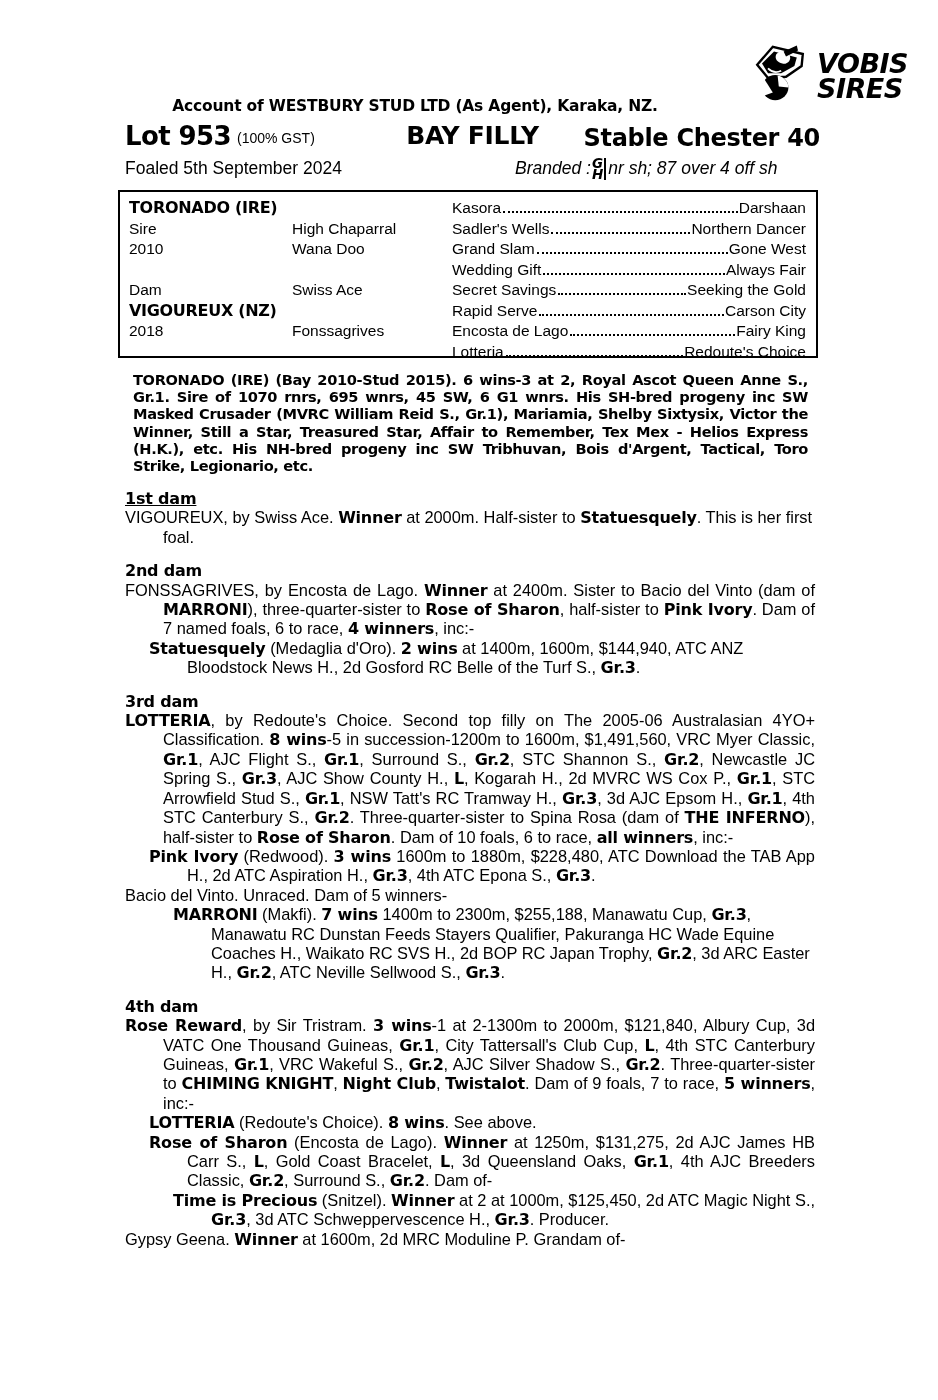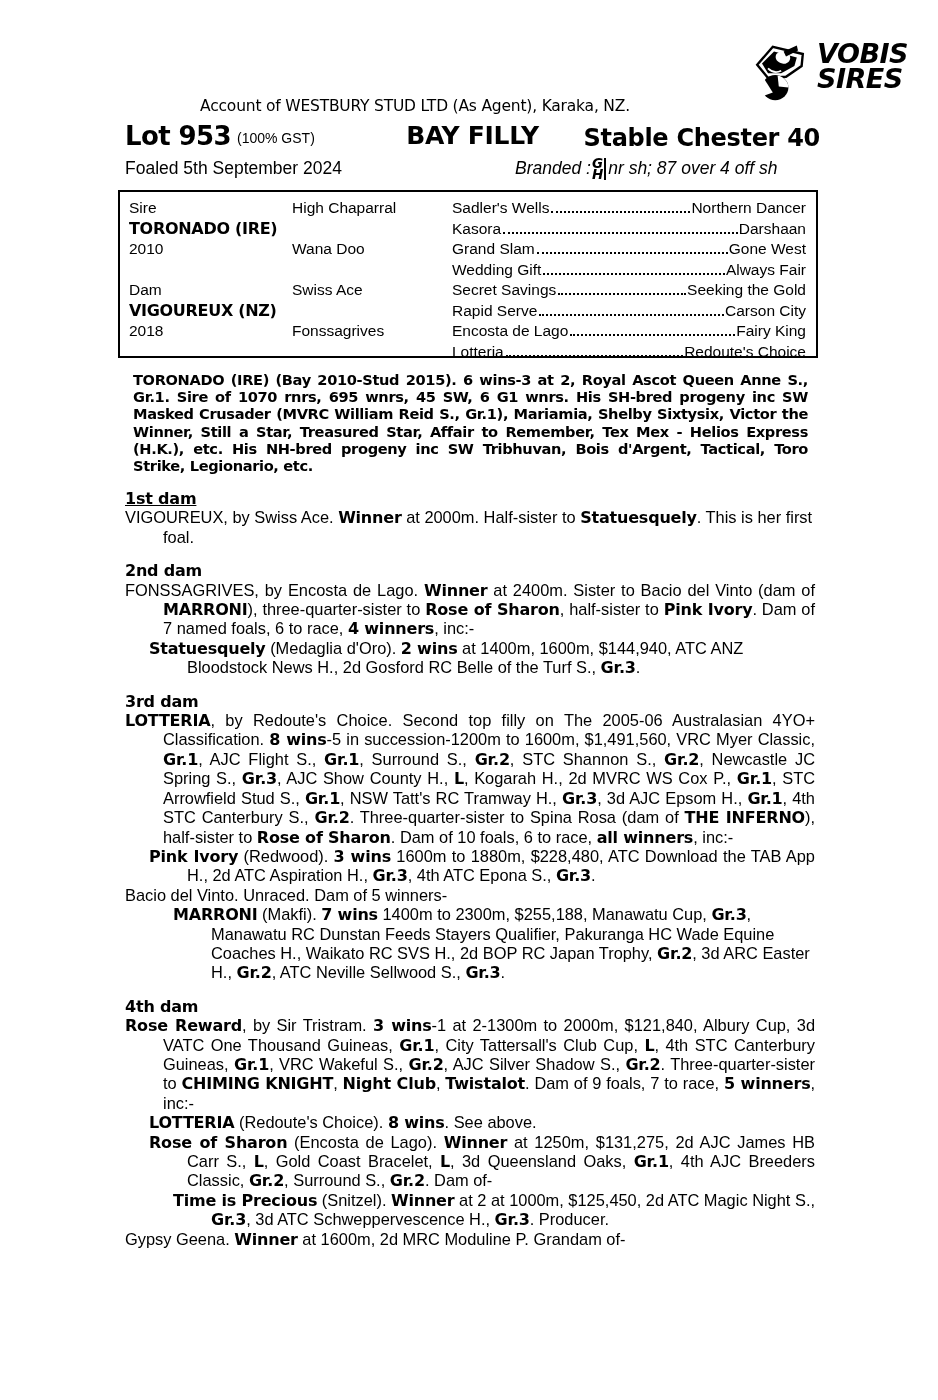--- a/index.html
+++ b/index.html
@@ -21,21 +21,21 @@
     height: 1400px;
     box-sizing: border-box;
   }
 
   
   .logo-block {
     position: absolute;
     right: 30px;
     top: 42px;
     display: flex;
-    align-items: flex-start;
+    align-items: flex-end;
     gap: 6px;
   }
   .logo-mark { width: 62px; height: 60px; display:block; }
   .logo-words {
     display: flex;
     flex-direction: column;
     line-height: 0.92;
   }
   .logo-words span {
     font-family: "DejaVu Sans", sans-serif;
@@ -46,21 +46,21 @@
   }
 
   
   .account-line {
     position: absolute;
     top: 97px;
     left: 0;
     width: 830px;
     text-align: center;
     font-family: "DejaVu Sans", sans-serif;
-    font-weight: normal;
+    font-weight: bold;
     font-size: 15.5px;
     letter-spacing: -0.2px;
   }
   .title-row {
     position: absolute;
     top: 121px;
     left: 125px;
     width: 695px;
     height: 30px;
   }
@@ -261,35 +261,35 @@
           <span>H</span>
         </span>
         <span class="brand-bar"></span>
       </span>
       <span>nr sh; 87 over 4 off sh</span>
     </span>
   </div>
 
   <div class="ped-table">
     <div class="ped-row">
+      <div class="c1 bold-name">TORONADO (IRE)</div>
+      <div class="c2"></div>
+      <div class="c3">
+        <span class="gp-left">Kasora</span>
+        <span class="gp-dots"></span>
+        <span class="gp-right">Darshaan</span>
+      </div>
+    </div>
+    <div class="ped-row">
       <div class="c1">Sire</div>
       <div class="c2">High Chaparral</div>
       <div class="c3">
         <span class="gp-left">Sadler's Wells</span>
         <span class="gp-dots"></span>
         <span class="gp-right">Northern Dancer</span>
-      </div>
-    </div>
-    <div class="ped-row">
-      <div class="c1 bold-name">TORONADO (IRE)</div>
-      <div class="c2"></div>
-      <div class="c3">
-        <span class="gp-left">Kasora</span>
-        <span class="gp-dots"></span>
-        <span class="gp-right">Darshaan</span>
       </div>
     </div>
     <div class="ped-row">
       <div class="c1">2010</div>
       <div class="c2">Wana Doo</div>
       <div class="c3">
         <span class="gp-left">Grand Slam</span>
         <span class="gp-dots"></span>
         <span class="gp-right">Gone West</span>
       </div>

